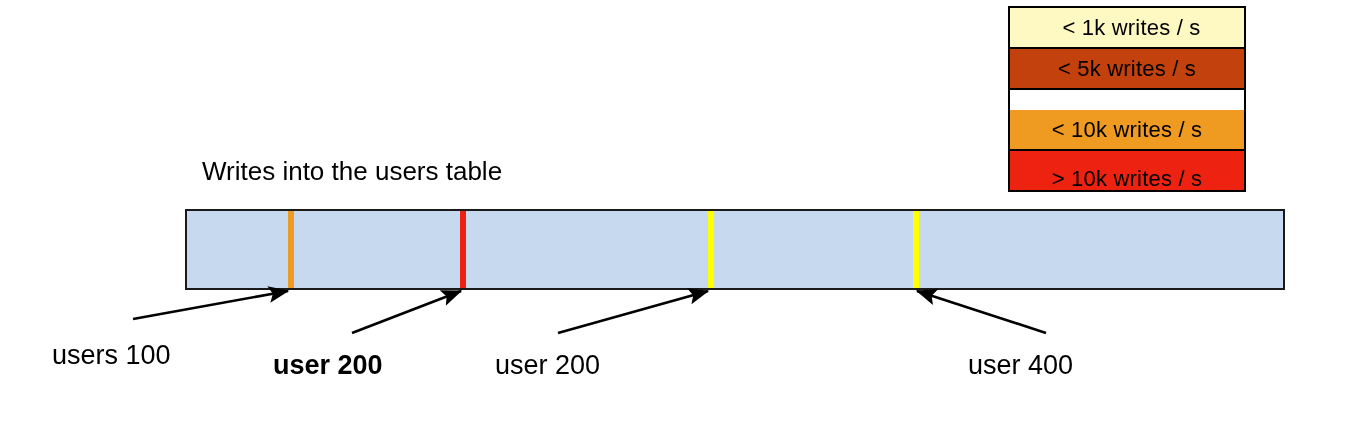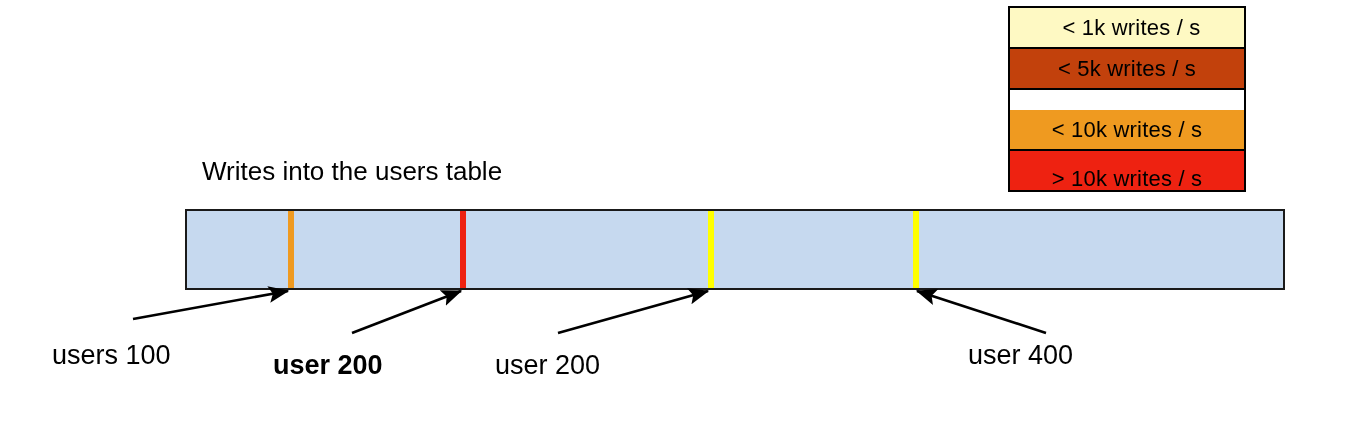--- a/index.html
+++ b/index.html
@@ -125,13 +125,13 @@
   </defs>
   <line stroke="#000000" stroke-width="2.6" marker-end="url(#ah)" x1="133" y1="319" x2="288" y2="291"></line>
   <line stroke="#000000" stroke-width="2.6" marker-end="url(#ah)" x1="352" y1="333" x2="461" y2="291"></line>
   <line stroke="#000000" stroke-width="2.6" marker-end="url(#ah)" x1="558" y1="333" x2="708" y2="291"></line>
   <line stroke="#000000" stroke-width="2.6" marker-end="url(#ah)" x1="1046" y1="333" x2="917" y2="291"></line>
 </svg>
 
 <div class="user-label" style="left: 52px; top: 340px;">users 100</div>
 <div class="user-label" style="left: 273px; top: 350px; font-weight: bold;">user 200</div>
 <div class="user-label" style="left: 495px; top: 350px;">user 200</div>
-<div class="user-label" style="left: 968px; top: 340px;">user 400</div>
+<div class="user-label" style="left: 968px; top: 350px;">user 400</div>
 
 </body></html>

